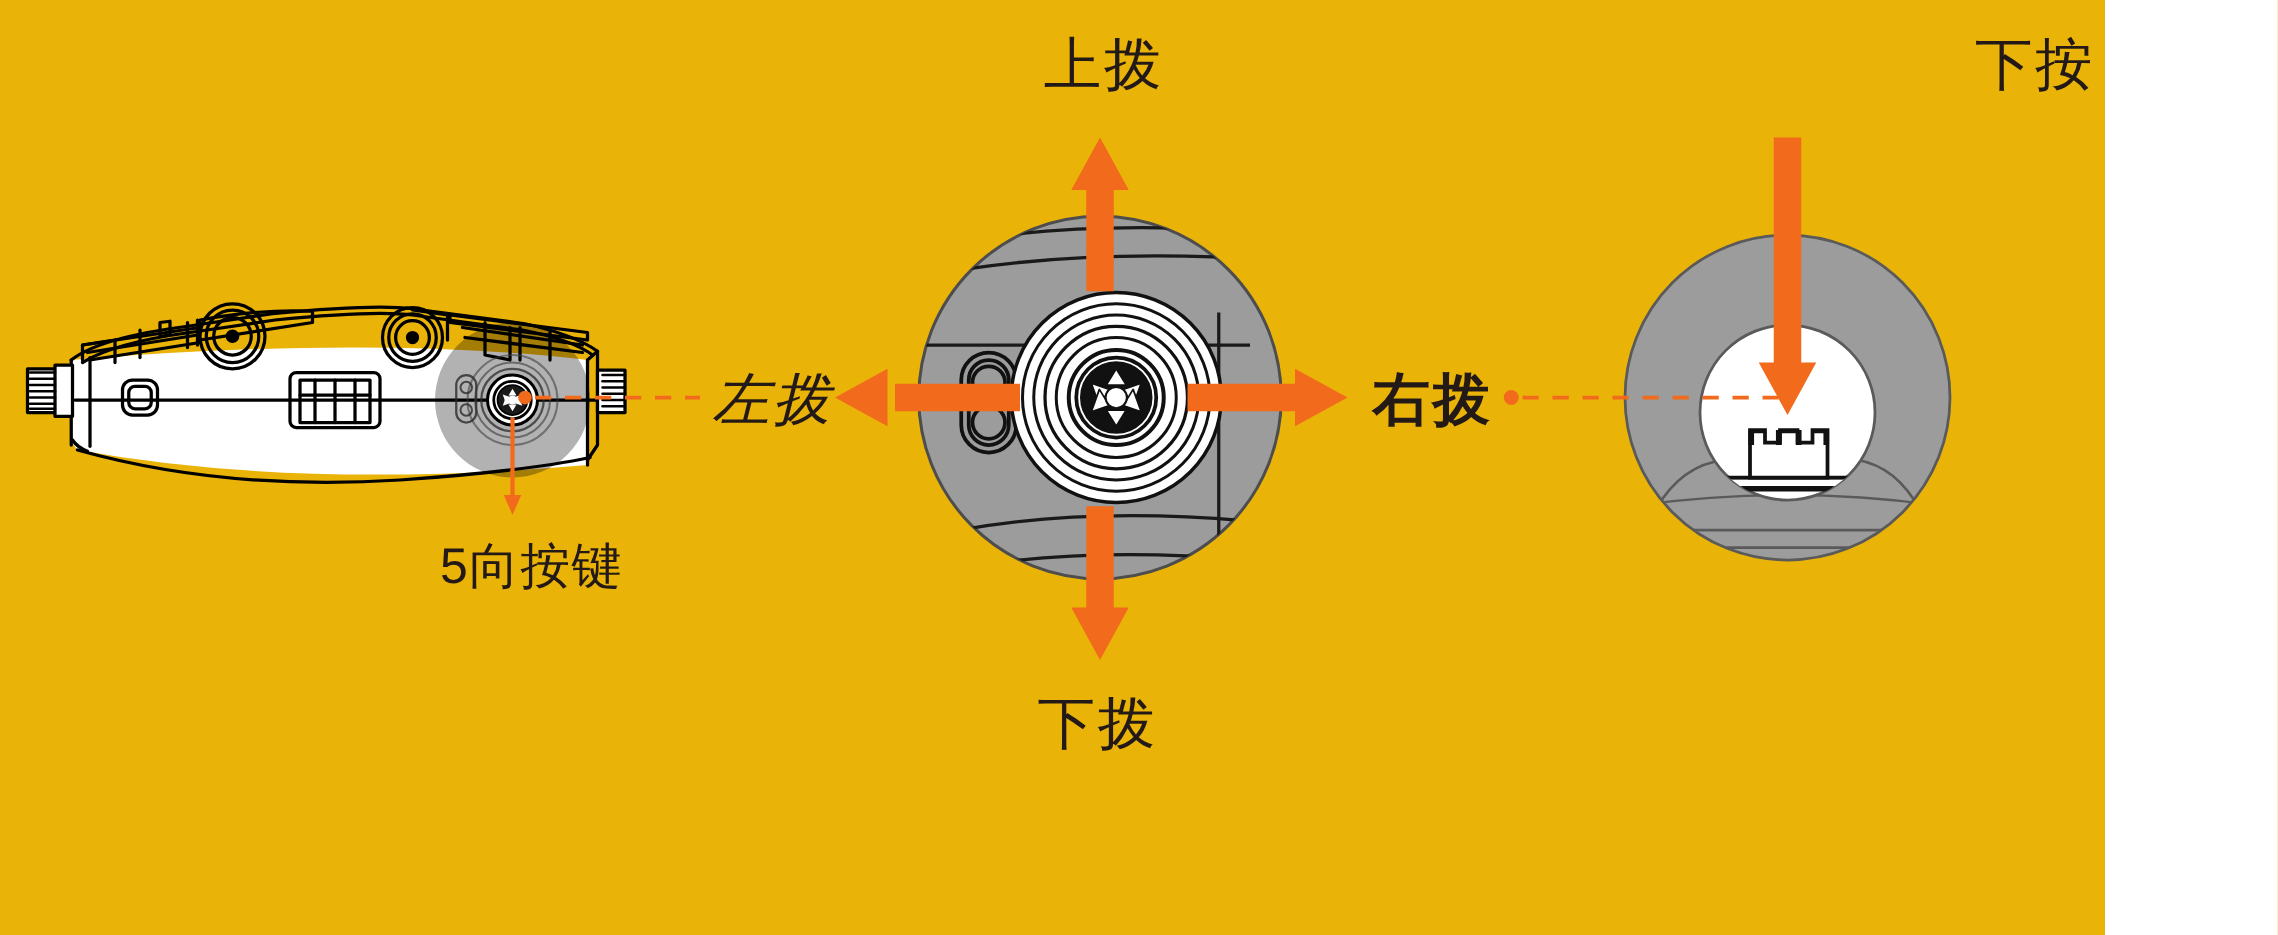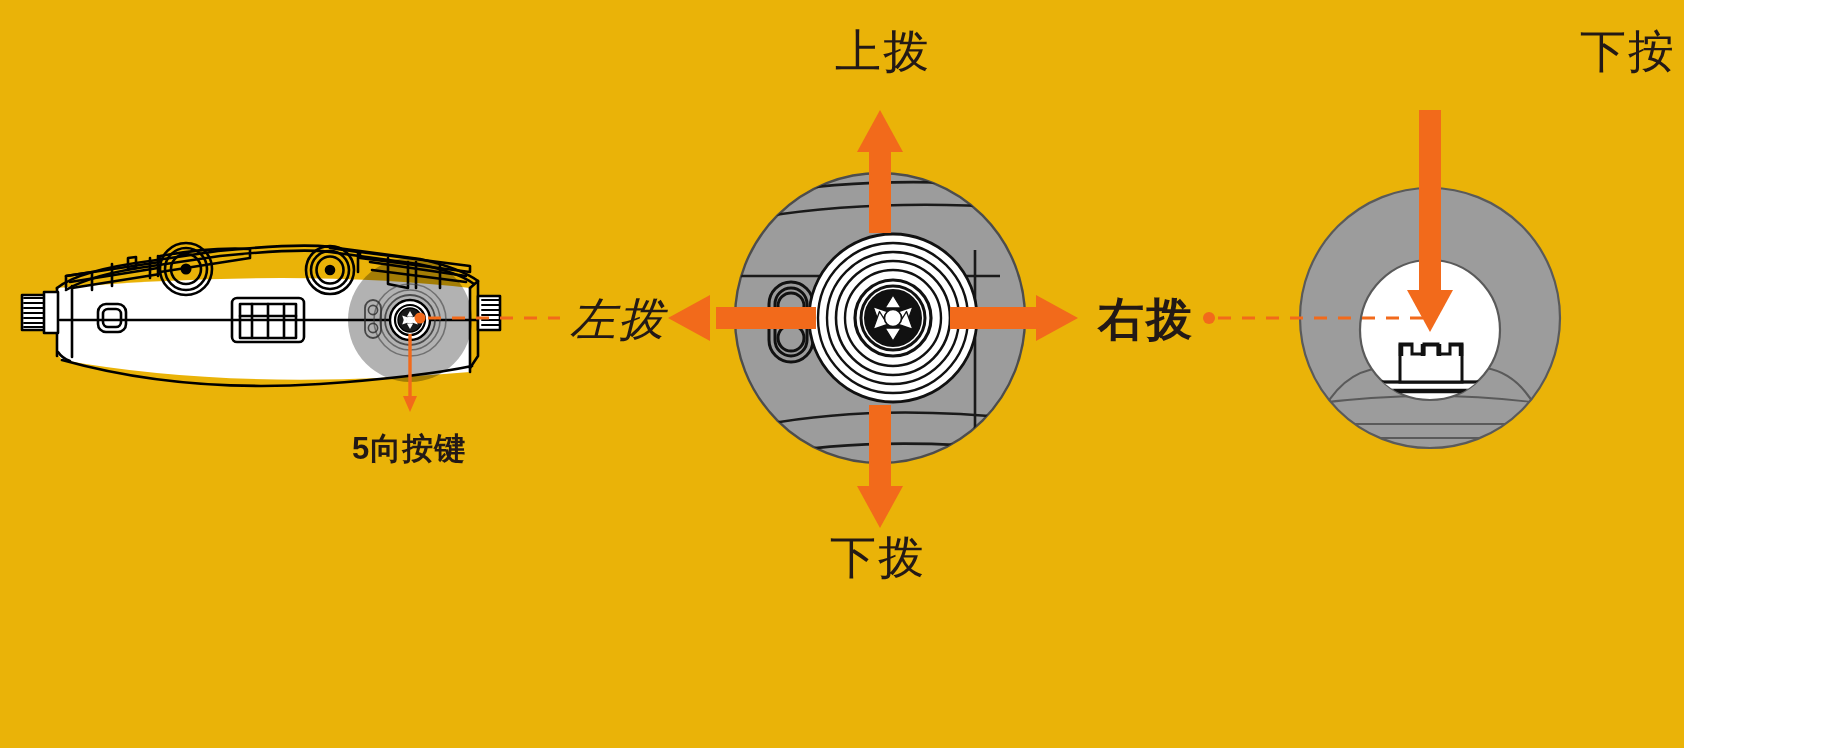--- a/index.html
+++ b/index.html
@@ -31,26 +31,26 @@
     white-space: nowrap;
     font-family: "Liberation Sans", "DejaVu Sans", sans-serif;
     line-height: 1;
   }
   .lbl-cn {
     font-size: 46px;
     font-weight: 400;
     letter-spacing: 2px;
   }
   .lbl-bold {
-    font-size: 31px;
-    font-weight: bold;
+    font-size: 40px;
+    font-weight: normal;
     letter-spacing: 1px;
   }
   .c-up    { left: 835px; top: 28px; }
-  .c-down  { left: 830px; top: 534px; }
+  .c-down  { left: 830px; top: 555px; }
   .c-left  { left: 570px; top: 296px; font-style: italic; }
   .c-right { left: 1098px; top: 296px; font-weight: bold; }
   .c-press { left: 1568px; top: 28px; margin-left: 12px; }
   .c-title { left: 352px; top: 433px; }
 </style>
 </head>
 <body>
 
 <div id="stage">
 

